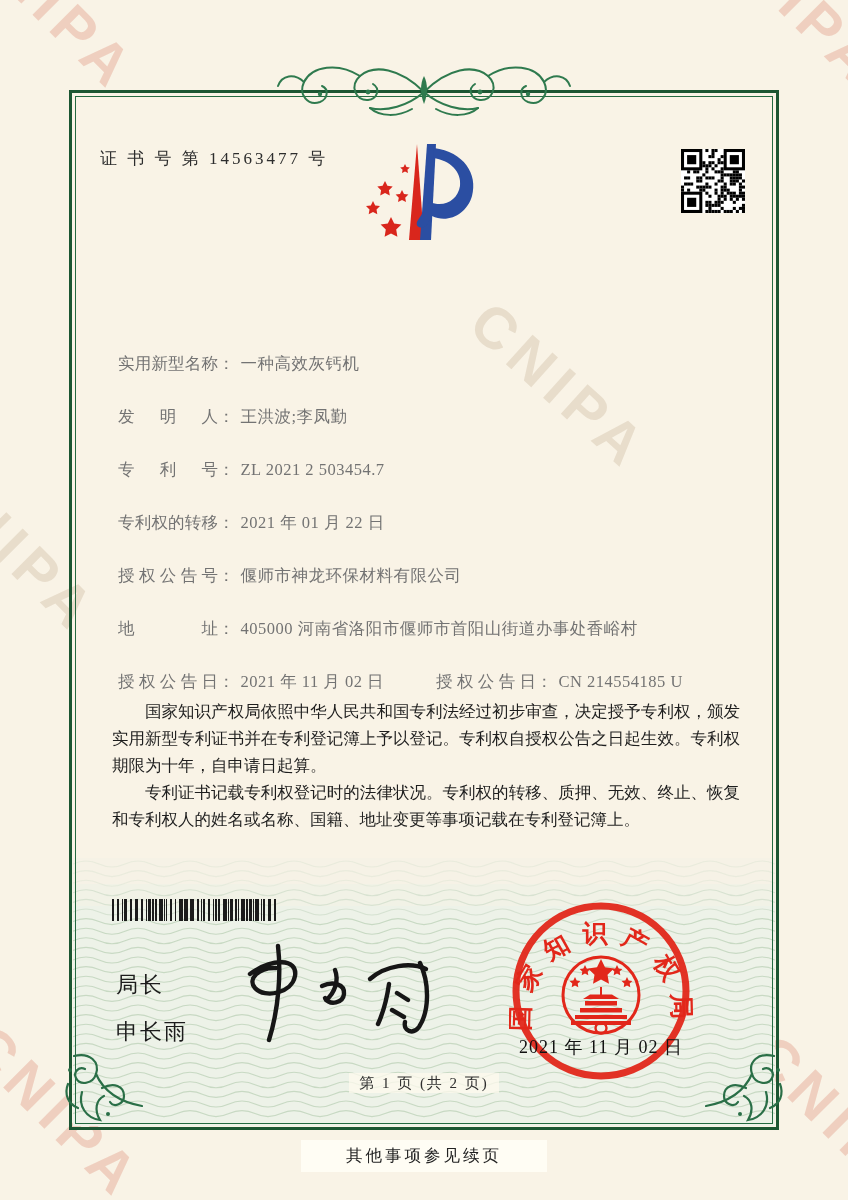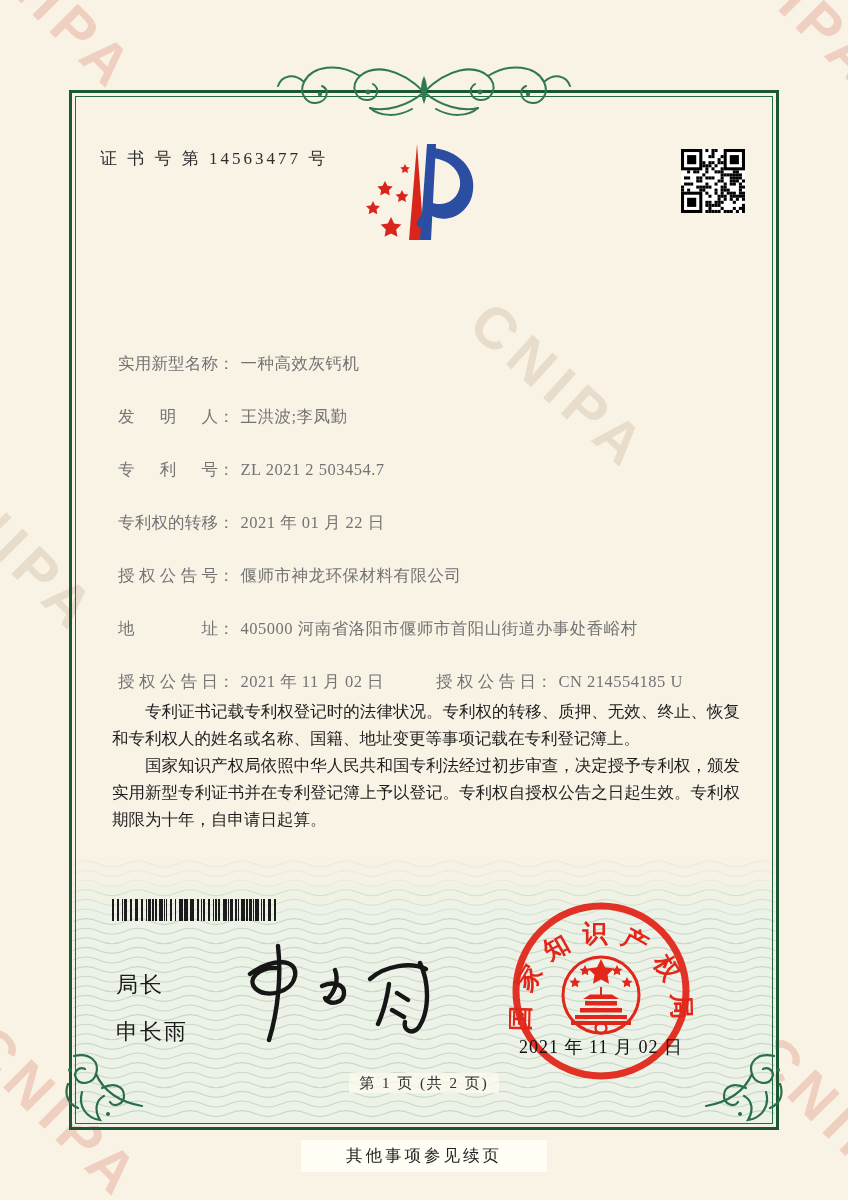--- a/index.html
+++ b/index.html
@@ -338,22 +338,22 @@
     </div>
     <div class="frow">
       <span class="flabel">地址</span><span class="fcolon">：</span><span class="fvalue">405000 河南省洛阳市偃师市首阳山街道办事处香峪村</span>
     </div>
     <div class="frow">
       <span class="fpair"><span class="flabel">授权公告日</span><span class="fcolon">：</span><span class="fvalue">2021 年 11 月 02 日</span></span><span><span class="flabel">授权公告日</span><span class="fcolon">：</span><span class="fvalue">CN 214554185 U</span></span>
     </div>
   </div>
 
   <div class="bodytext">
+    <p>国家知识产权局依照中华人民共和国专利法经过初步审查，决定授予专利权，颁发实用新型专利证书并在专利登记簿上予以登记。专利权自授权公告之日起生效。专利权期限为十年，自申请日起算。</p>
     <p>专利证书记载专利权登记时的法律状况。专利权的转移、质押、无效、终止、恢复和专利权人的姓名或名称、国籍、地址变更等事项记载在专利登记簿上。</p>
-    <p>国家知识产权局依照中华人民共和国专利法经过初步审查，决定授予专利权，颁发实用新型专利证书并在专利登记簿上予以登记。专利权自授权公告之日起生效。专利权期限为十年，自申请日起算。</p>
   </div>
 
   <div class="barcode" id="barcode"><span style="width:2px;margin-right:3px"></span><span style="width:2px;margin-right:3px"></span><span style="width:1px;margin-right:1px"></span><span style="width:3px;margin-right:3px"></span><span style="width:2px;margin-right:3px"></span><span style="width:3px;margin-right:3px"></span><span style="width:2px;margin-right:3px"></span><span style="width:1px;margin-right:1px"></span><span style="width:3px;margin-right:1px"></span><span style="width:2px;margin-right:1px"></span><span style="width:2px;margin-right:2px"></span><span style="width:4px;margin-right:1px"></span><span style="width:1px;margin-right:1px"></span><span style="width:1px;margin-right:3px"></span><span style="width:2px;margin-right:3px"></span><span style="width:1px;margin-right:3px"></span><span style="width:4px;margin-right:1px"></span><span style="width:4px;margin-right:2px"></span><span style="width:4px;margin-right:3px"></span><span style="width:2px;margin-right:2px"></span><span style="width:1px;margin-right:1px"></span><span style="width:2px;margin-right:3px"></span><span style="width:2px;margin-right:3px"></span><span style="width:1px;margin-right:1px"></span><span style="width:2px;margin-right:1px"></span><span style="width:2px;margin-right:3px"></span><span style="width:4px;margin-right:1px"></span><span style="width:1px;margin-right:1px"></span><span style="width:3px;margin-right:2px"></span><span style="width:2px;margin-right:1px"></span><span style="width:1px;margin-right:2px"></span><span style="width:4px;margin-right:1px"></span><span style="width:2px;margin-right:1px"></span><span style="width:3px;margin-right:1px"></span><span style="width:1px;margin-right:1px"></span><span style="width:4px;margin-right:2px"></span><span style="width:1px;margin-right:1px"></span><span style="width:2px;margin-right:3px"></span><span style="width:3px;margin-right:3px"></span><span style="width:2px;margin-right:1px"></span></div>
 
   <div class="signoff">
     <div>局长</div>
     <div>申长雨</div>
   </div>
 
   <svg class="signature" viewBox="0 0 228 112">

